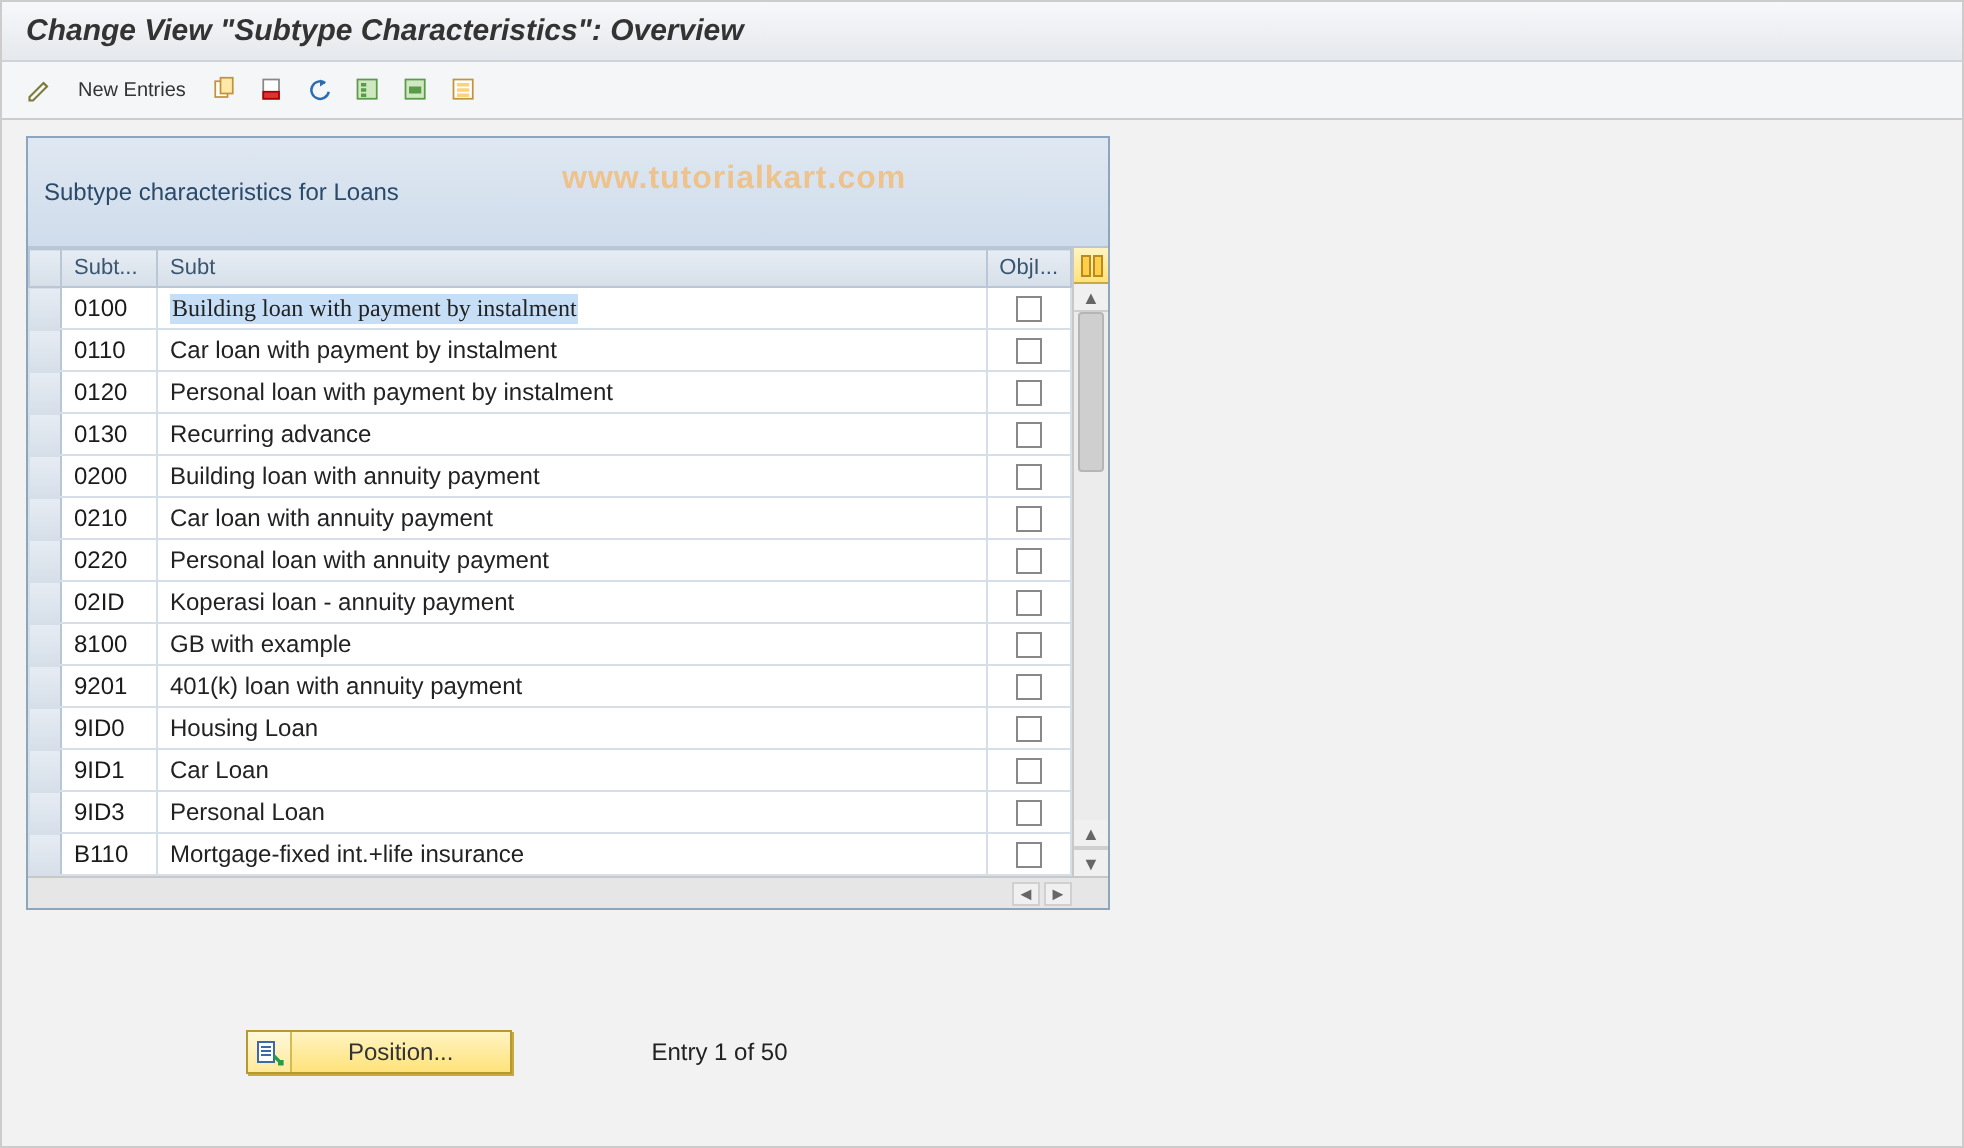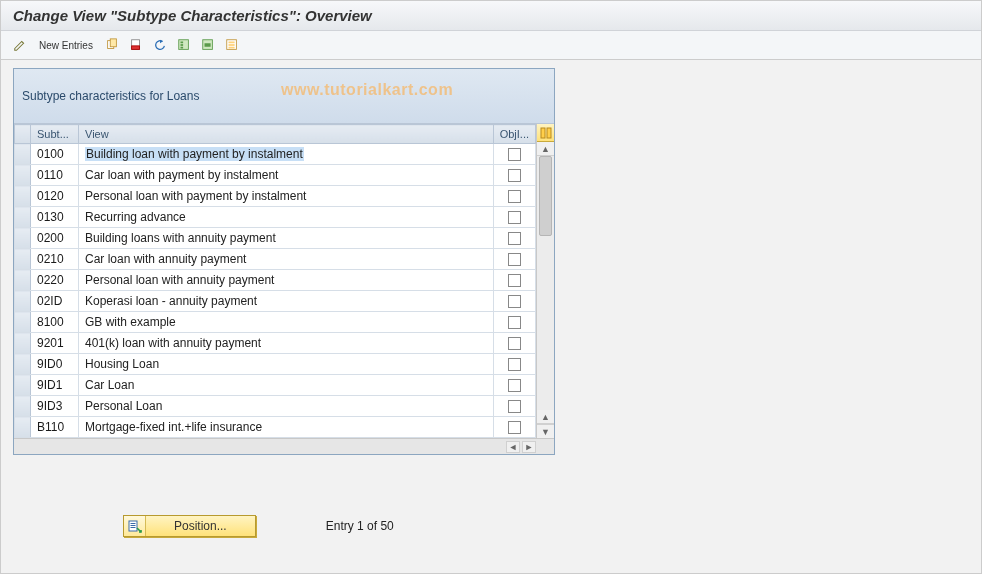--- a/index.html
+++ b/index.html
@@ -147,20 +147,21 @@
     table.grid td.subt {
       width: 48px;
       color: #1a1a1a;
       font-family: Arial, Helvetica, sans-serif;
     }
     table.grid td.name { }
     table.grid td.name.sel span {
       background: #c7dff6;
       display: inline-block;
       padding: 0 1px;
+      font-family: Liberation Serif, serif;
     }
     table.grid td.obj {
       width: 40px;
       text-align: center;
     }
     .chk {
       display:inline-block;
       width:13px;height:13px;
       border:1px solid #888;
       background:#fff;
@@ -263,21 +264,21 @@
 <div class="content">
   <div class="tableview">
     <div class="tv-title">Subtype characteristics for Loans</div>
     <div class="tv-body">
       <div class="tv-grid">
         <table class="grid">
           <thead>
             <tr>
               <th class="rowselh"></th>
               <th>Subt...</th>
-              <th>View</th>
+              <th>Subt</th>
               <th>ObjI...</th>
             </tr>
           </thead>
           <tbody id="grid-body">
               <tr>
                 <td class="rowsel"></td>
                 <td class="subt">0100</td>
                 <td class="name sel"><span>Building loan with payment by instalment</span></td>
                 <td class="obj"><span class="chk"></span></td>
               </tr>
@@ -295,21 +296,21 @@
               </tr>
               <tr>
                 <td class="rowsel"></td>
                 <td class="subt">0130</td>
                 <td class="name"><span>Recurring advance</span></td>
                 <td class="obj"><span class="chk"></span></td>
               </tr>
               <tr>
                 <td class="rowsel"></td>
                 <td class="subt">0200</td>
-                <td class="name"><span>Building loans with annuity payment</span></td>
+                <td class="name"><span>Building loan with annuity payment</span></td>
                 <td class="obj"><span class="chk"></span></td>
               </tr>
               <tr>
                 <td class="rowsel"></td>
                 <td class="subt">0210</td>
                 <td class="name"><span>Car loan with annuity payment</span></td>
                 <td class="obj"><span class="chk"></span></td>
               </tr>
               <tr>
                 <td class="rowsel"></td>

